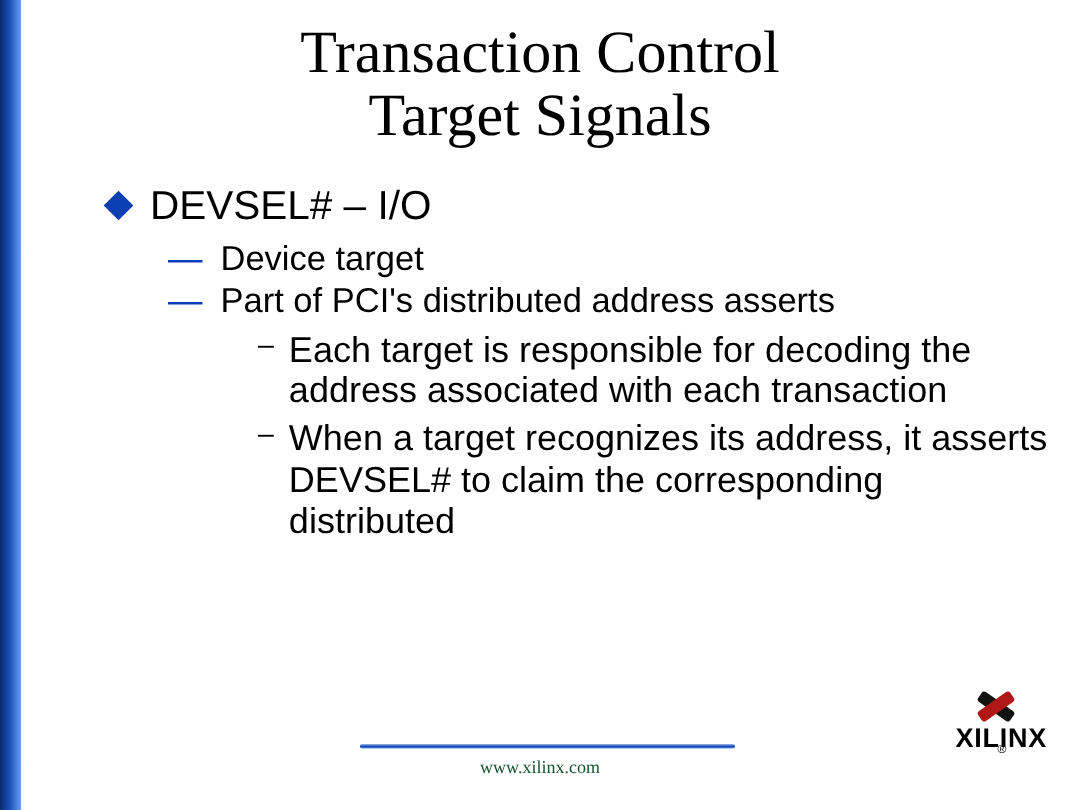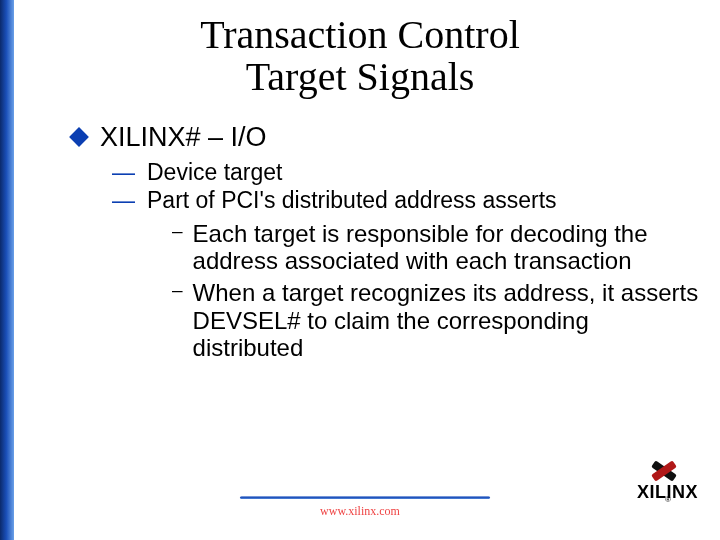--- a/index.html
+++ b/index.html
@@ -98,21 +98,21 @@
     background: linear-gradient(to bottom, #9cb7e6 0%, #0b3fb2 60%, #6aa0e8 100%);
     border-radius: 2px;
   }
   .footer-url {
     position: absolute;
     left: 0; right: 0;
     top: 14px;
     text-align: center;
     font-family: "Times New Roman", Times, serif;
     font-size: 12px;
-    color: #ef4444;
+    color: #14532d;
   }
   .x-logo {
     position: absolute;
     right: 22px;
     bottom: 18px;
     display: flex;
     align-items: center;
     flex-direction: column;
   }
   .x-logo .mark {
@@ -158,21 +158,21 @@
 <div class="left-bar"></div>
 
 <div class="title-block">
   <div>Transaction Control</div>
   <div>Target Signals</div>
 </div>
 
 <div class="content">
   <div class="l1">
     <div class="bullet-diamond"></div>
-    <div class="txt">XILINX# – I/O</div>
+    <div class="txt">DEVSEL# – I/O</div>
   </div>
   <div class="l2-wrap">
     <div class="l2">
       <div class="dash">—</div>
       <div class="txt">Device target</div>
     </div>
     <div class="l2">
       <div class="dash">—</div>
       <div class="txt">Part of PCI's distributed address asserts</div>
     </div>

